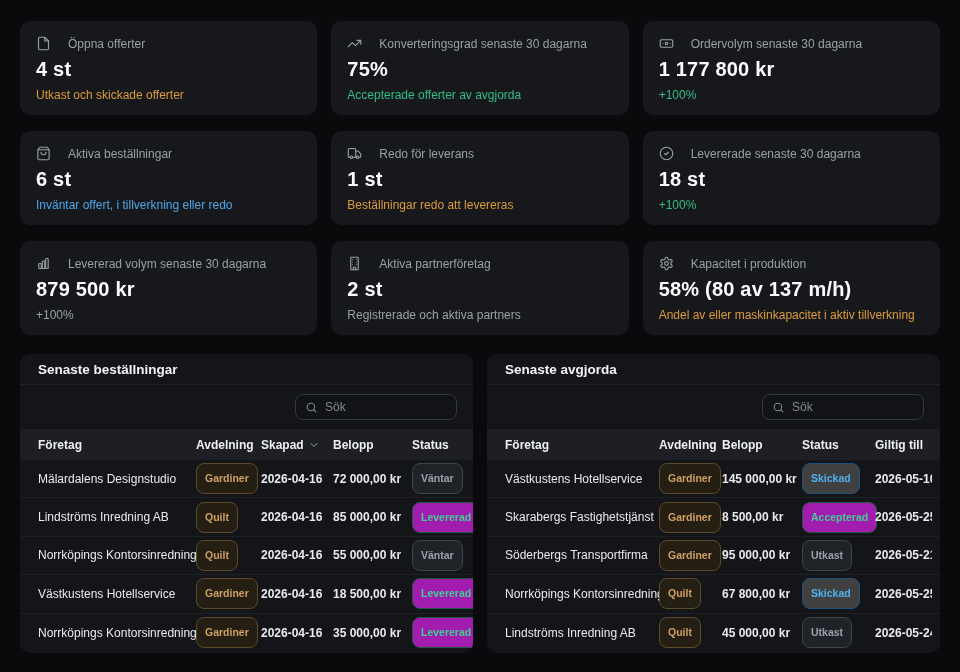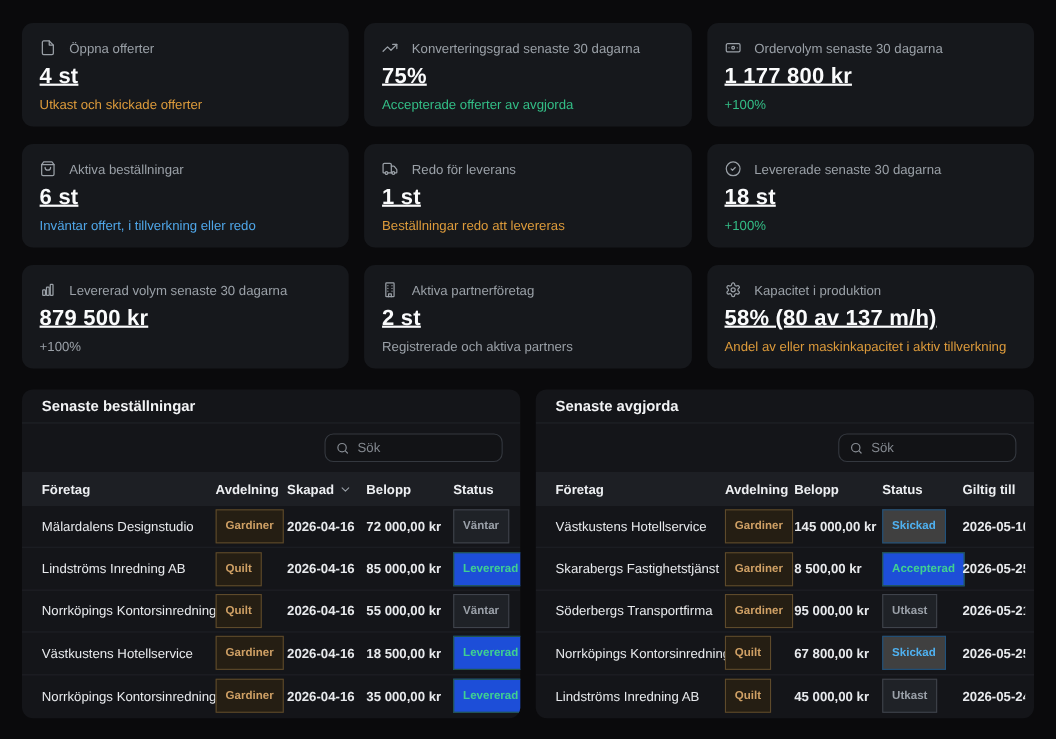--- a/index.html
+++ b/index.html
@@ -16,24 +16,24 @@
     display: grid;
     grid-template-columns: repeat(3, 1fr);
     gap: 16px 14px;
   }
   .card {
     background: #16181c;
     border-radius: 10px;
     height: 94px;
     padding: 15px 16px 13px 16px;
   }
-  .card-head { display: flex; align-items: center; gap: 12px; color: #9aa0a7; font-size: 12px; }
+  .card-head { display: flex; align-items: center; gap: 17px; color: #9aa0a7; font-size: 12px; }
   .card-icon { display: inline-flex; }
   .card-icon svg { width: 15px; height: 15px; fill: none; stroke: #9aa0a7; stroke-width: 1.8; stroke-linecap: round; stroke-linejoin: round; }
-  .card-value { margin-top: 7px; font-size: 20px; font-weight: 700; color: #fafbfc; letter-spacing: .2px; text-decoration: underline; }
+  .card-value { margin-top: 7px; font-size: 20px; font-weight: 700; color: #fafbfc; letter-spacing: .2px; }
   .card-sub { margin-top: 7px; font-size: 12px; }
   .c-amber { color: #dd9b3b; }
   .c-green { color: #33bd86; }
   .c-blue  { color: #4fa6e8; }
   .c-muted { color: #9aa0a7; }
 
   
   .tables { margin-top: 19px; display: grid; grid-template-columns: 1fr 1fr; gap: 14px; }
   .panel { background: #141519; border-radius: 10px; overflow: hidden; height: 299px; }
   .panel-title {
@@ -61,25 +61,25 @@
   .grid-orders { grid-template-columns: 158px 65px 72px 79px 1fr; }
   .grid-quotes { grid-template-columns: 154px 63px 80px 73px 1fr; }
 
   .trow { height: 38.4px; border-bottom: 1px solid #1e2026; }
   .trow:last-child { border-bottom: 0; }
   .cell { font-size: 12px; color: #e8eaed; font-weight: 500; white-space: nowrap; overflow: hidden; }
   .cell.num { font-weight: 600; }
 
   .badge {
     display: inline-block; font-size: 10.5px; font-weight: 600; line-height: 1.25;
-    padding: 8px 8px; border-radius: 0; border: 1px solid transparent; white-space: nowrap;
+    padding: 8px 8px; border-radius: 8px; border: 1px solid transparent; white-space: nowrap;
   }
   .badge-dept  { color: #cfa065; border-color: #5e4a2b; background: #251e13; }
   .badge-gray  { color: #9ba1a9; border-color: #3f434b; background: #1f2227; }
-  .badge-green { color: #3fd092; border-color: #235841; background: #1d4ed8; text-align: right; }
+  .badge-green { color: #3fd092; border-color: #235841; background: #a21caf; text-align: right; }
   .badge-blue  { color: #4fb1f0; border-color: #20527c; background: #404040; }
 
   .hidden-defs { position: absolute; width: 0; height: 0; overflow: hidden; }
 </style>
 </head>
 <body>
 
 <svg class="hidden-defs" aria-hidden="true">
   <symbol id="file-icon" viewBox="0 0 24 24">
       <path d="M14 2H6a2 2 0 0 0-2 2v16a2 2 0 0 0 2 2h12a2 2 0 0 0 2-2V8z"></path>

